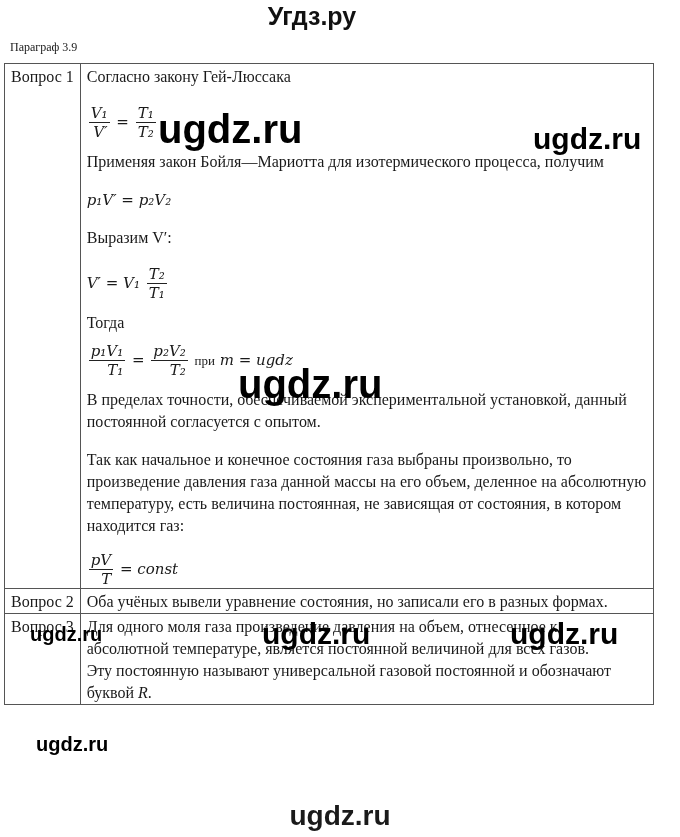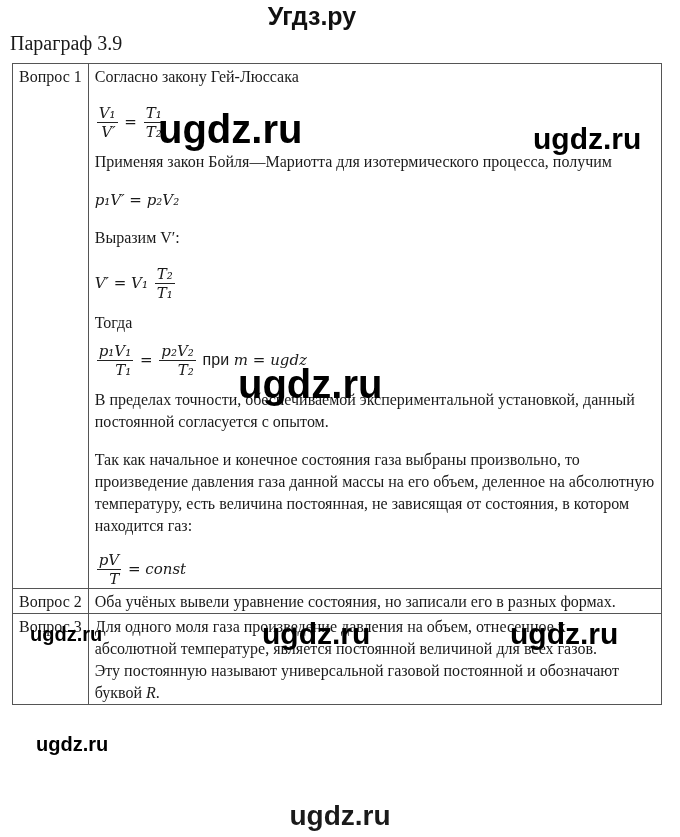--- a/index.html
+++ b/index.html
@@ -5,24 +5,24 @@
   html, body { margin: 0; padding: 0; background: #ffffff; }
   body {
     width: 680px; height: 837px; position: relative; overflow: hidden;
     font-family: "Liberation Serif", serif; color: #1a1a1a;
   }
   .site-title {
     position: absolute; top: 2px; left: 0; width: 624px; text-align: center;
     font-family: "Liberation Sans", sans-serif; font-weight: bold; font-size: 25px; color: #111;
   }
   .paragraph-label {
-    position: absolute; top: 32px; left: 10px; font-size: 20px;
+    position: absolute; top: 40px; left: 10px; font-size: 12px;
   }
   table.qa {
-    position: absolute; top: 63px; left: 12px; width: 592px;
+    position: absolute; top: 63px; left: 4px; width: 592px;
     border-collapse: collapse; font-size: 16px; line-height: 22px;
   }
   table.qa td {
     border: 1.5px solid #555; vertical-align: top; padding: 2px 6px 0 6px;
   }
   td.qcell { width: 78px; white-space: nowrap; }
   .acell p { margin: 0; }
   .gap { height: 16px; }
   .math { font-family: "DejaVu Serif", serif; font-style: italic; font-size: 15px; }
   .frac { display: inline-block; vertical-align: middle; text-align: right; margin: 0 2px; }
@@ -70,21 +70,21 @@
         <span>V′ = V₁</span>
         <span class="frac"><span class="num">T₂</span><span class="den">T₁</span></span>
       </p>
       <div class="gap" style="height:10px"></div>
       <p>Тогда</p>
       <div class="gap" style="height:8px"></div>
       <p class="mathline math">
         <span class="frac"><span class="num">p₁V₁</span><span class="den">T₁</span></span>
         =
         <span class="frac"><span class="num">p₂V₂</span><span class="den">T₂</span></span>
-        <span style="font-family:Liberation Sans, sans-serif;font-style:normal;font-size:16px">при</span>
+        <span style="font-family:Liberation Serif, serif;font-style:normal;font-size:13px">при</span>
         <span>m = ugdz</span>
       </p>
       <div class="gap" style="height:10px"></div>
       <p style="width:560px">В пределах точности, обеспечиваемой экспериментальной установкой, данный постоянной согласуется с опытом.</p>
       <div class="gap"></div>
       <p style="width:560px">Так как начальное и конечное состояния газа выбраны произвольно, то произведение давления газа данной массы на его объем, деленное на абсолютную температуру, есть величина постоянная, не зависящая от состояния, в котором находится газ:</p>
       <div class="gap" style="height:14px"></div>
       <p class="mathline math">
         <span class="frac"><span class="num">pV</span><span class="den">T</span></span>
         <span>= const</span>

